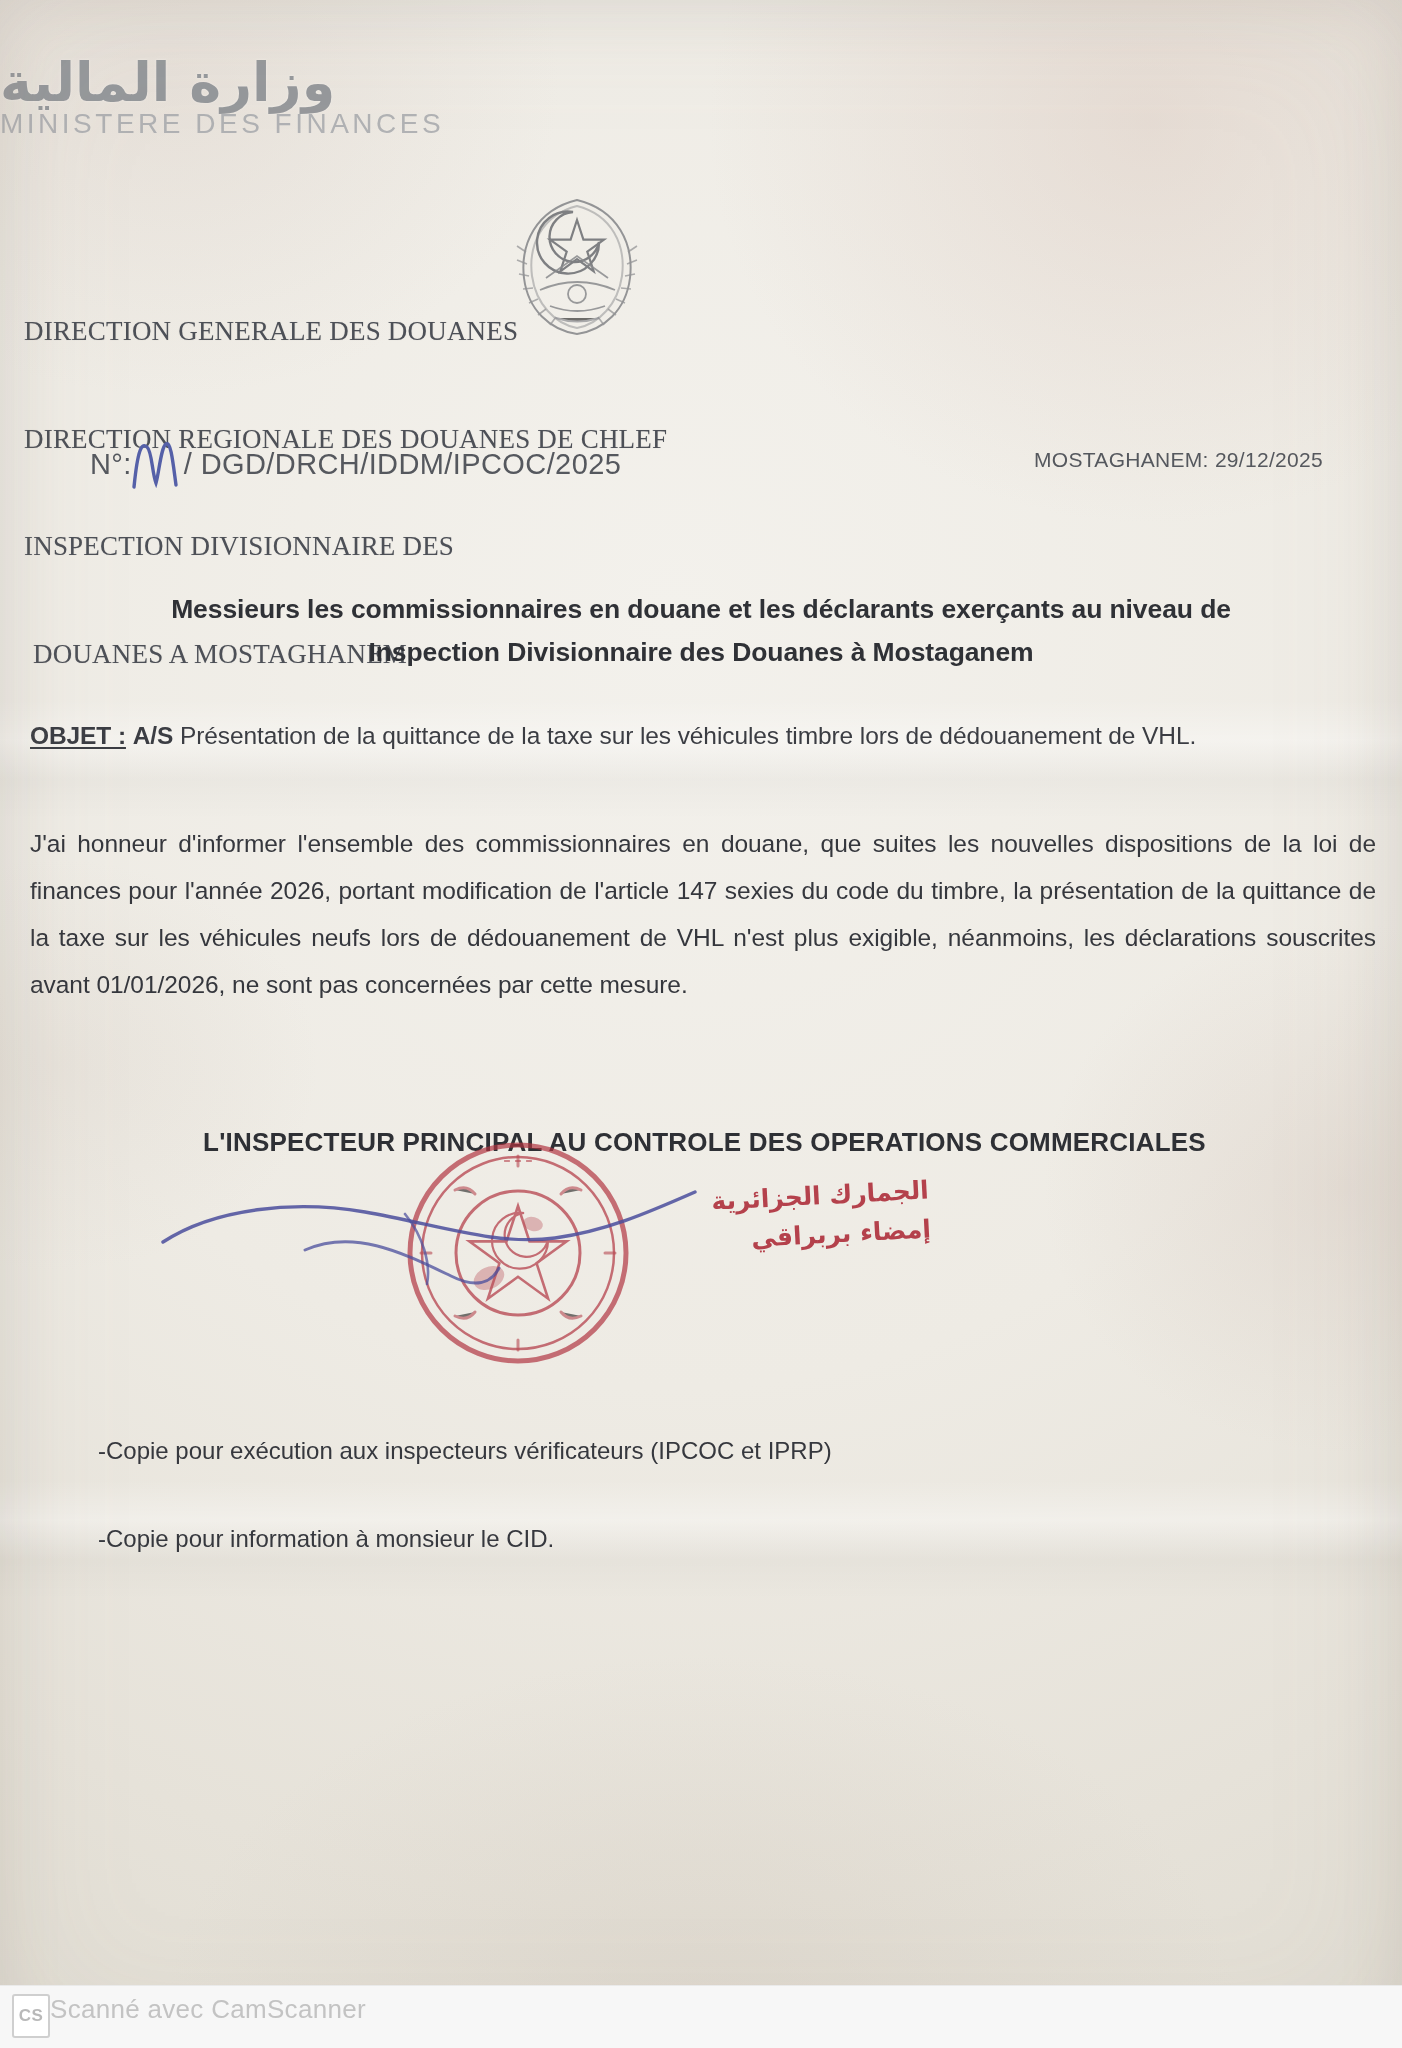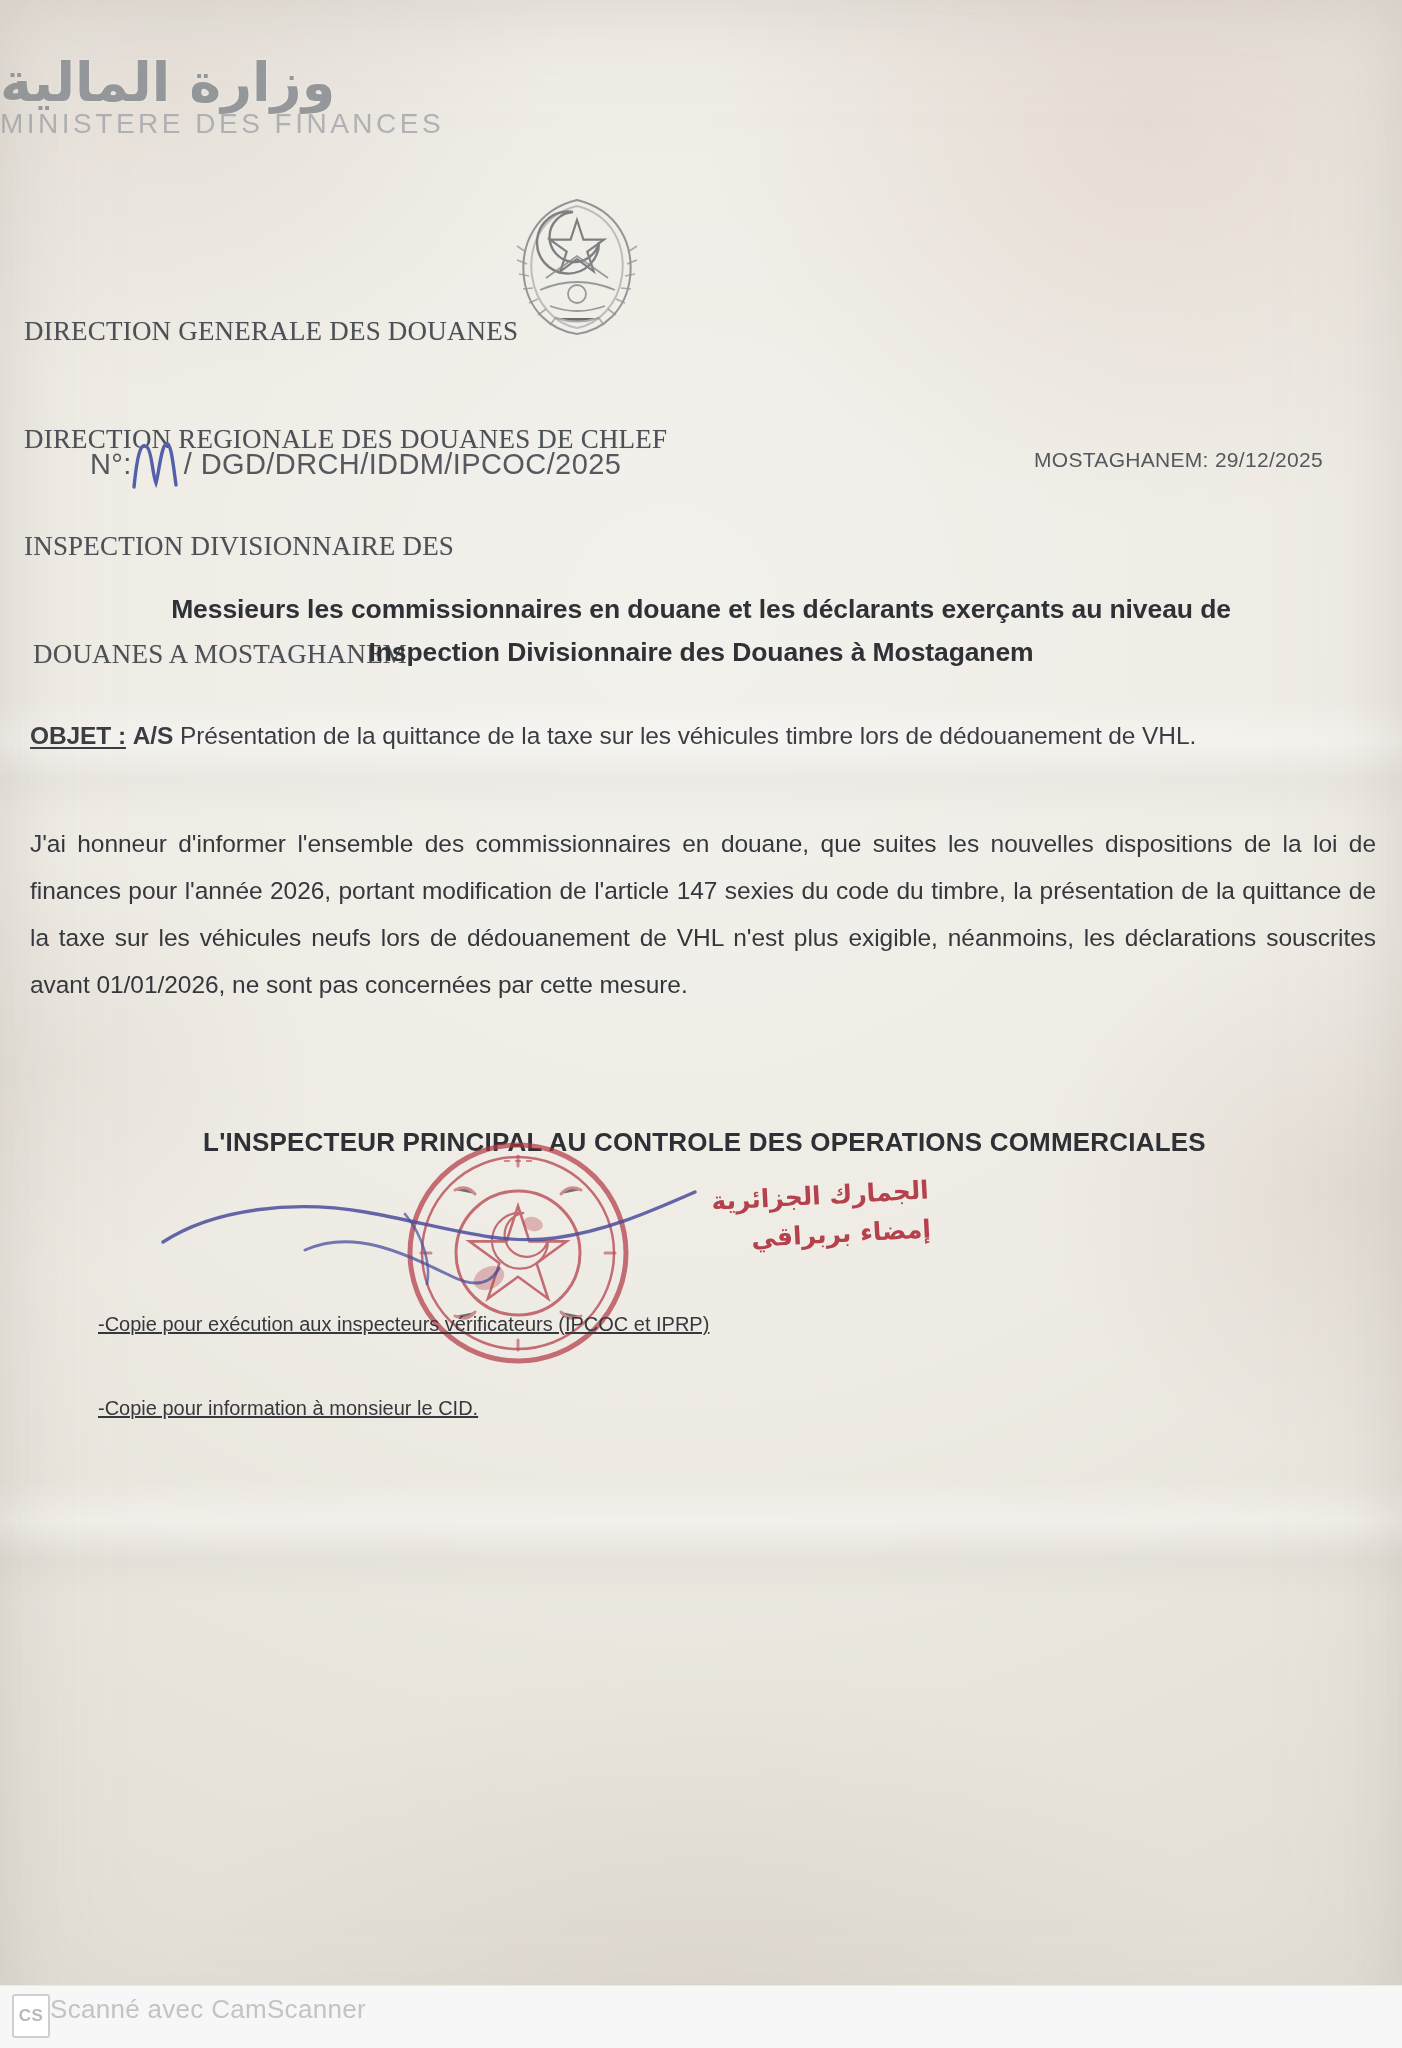--- a/index.html
+++ b/index.html
@@ -226,25 +226,24 @@
     top: 1180px;
     width: 560px;
     height: 140px;
     pointer-events: none;
   }
 
   
   .copies {
     position: absolute;
     left: 98px;
-    top: 1314px;
-    font-size: 20px;
+    top: 1439px;
+    font-size: 24px;
     color: #36383e;
     line-height: 1.0;
-    text-decoration: underline;
   }
   .copies div + div { margin-top: 64px; }
 
   
   .footer-band {
     position: absolute;
     left: 0; right: 0;
     bottom: 0;
     height: 62px;
     background: #f7f7f7;

